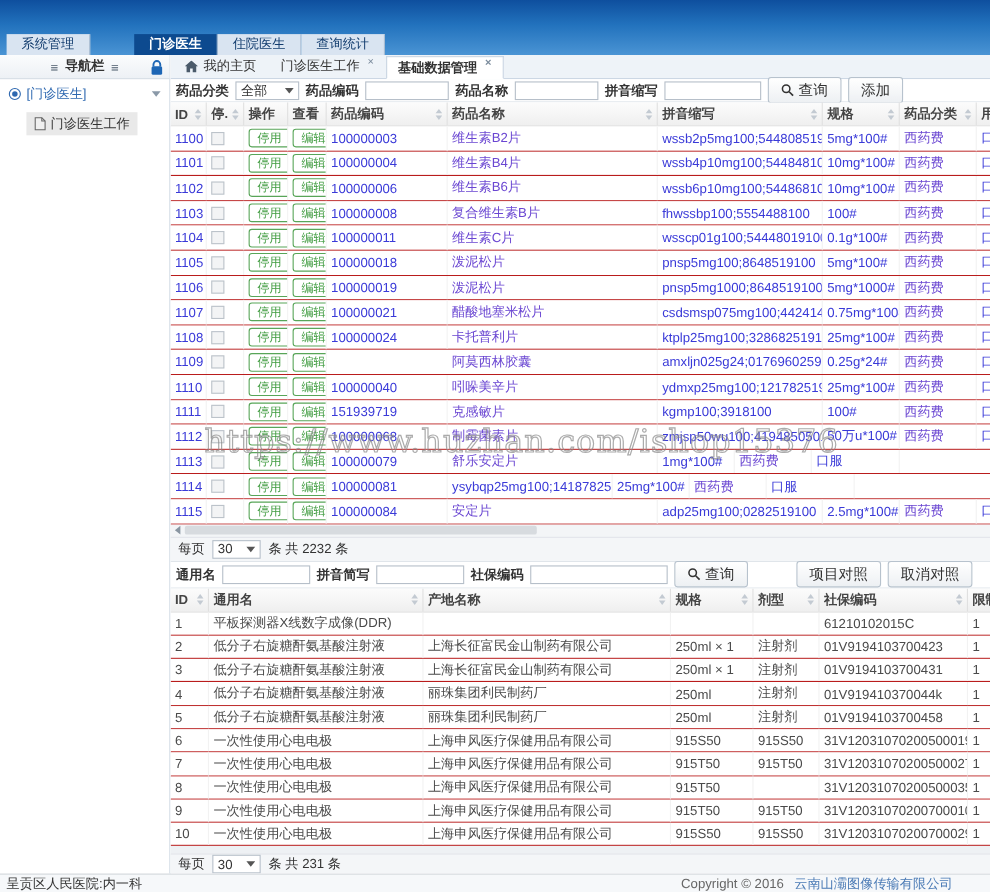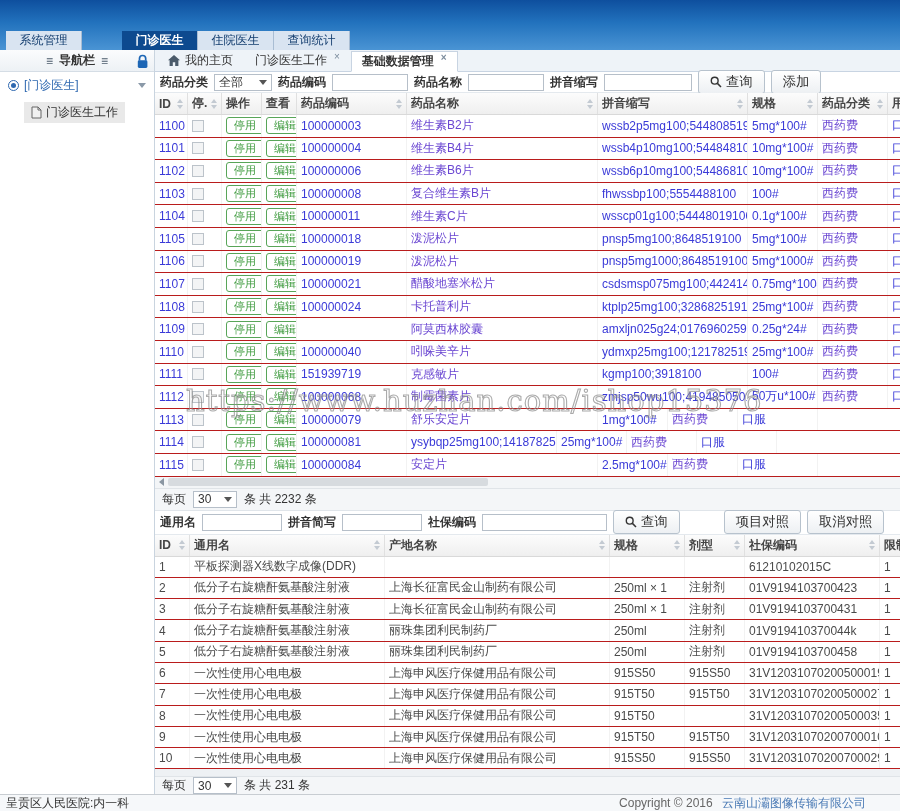--- a/index.html
+++ b/index.html
@@ -492,20 +492,21 @@
                 <span class="cbx"></span>
               </div>
               <div class="td " style="width: 40px;">
                 <button class="gbtn">停用</button>
               </div>
               <div class="td " style="width: 35px;">
                 <button class="gbtn">编辑</button>
               </div>
               <div class="td c-blue" style="width: 110px;">100000084</div>
               <div class="td c-violet" style="width: 191px;">安定片</div>
+              <div class="td c-blue" style="width: 150px;">adp25mg100;0282519100</div>
               <div class="td c-blue" style="width: 70px;">2.5mg*100#</div>
               <div class="td c-violet" style="width: 70px;">西药费</div>
               <div class="td c-blue" style="width: 80px;">口服</div>
             </div>
           </div>
       </div>
 
       <div class="hscroll">
         <span class="hs-arrow"></span>
         <span class="hs-thumb"></span>

